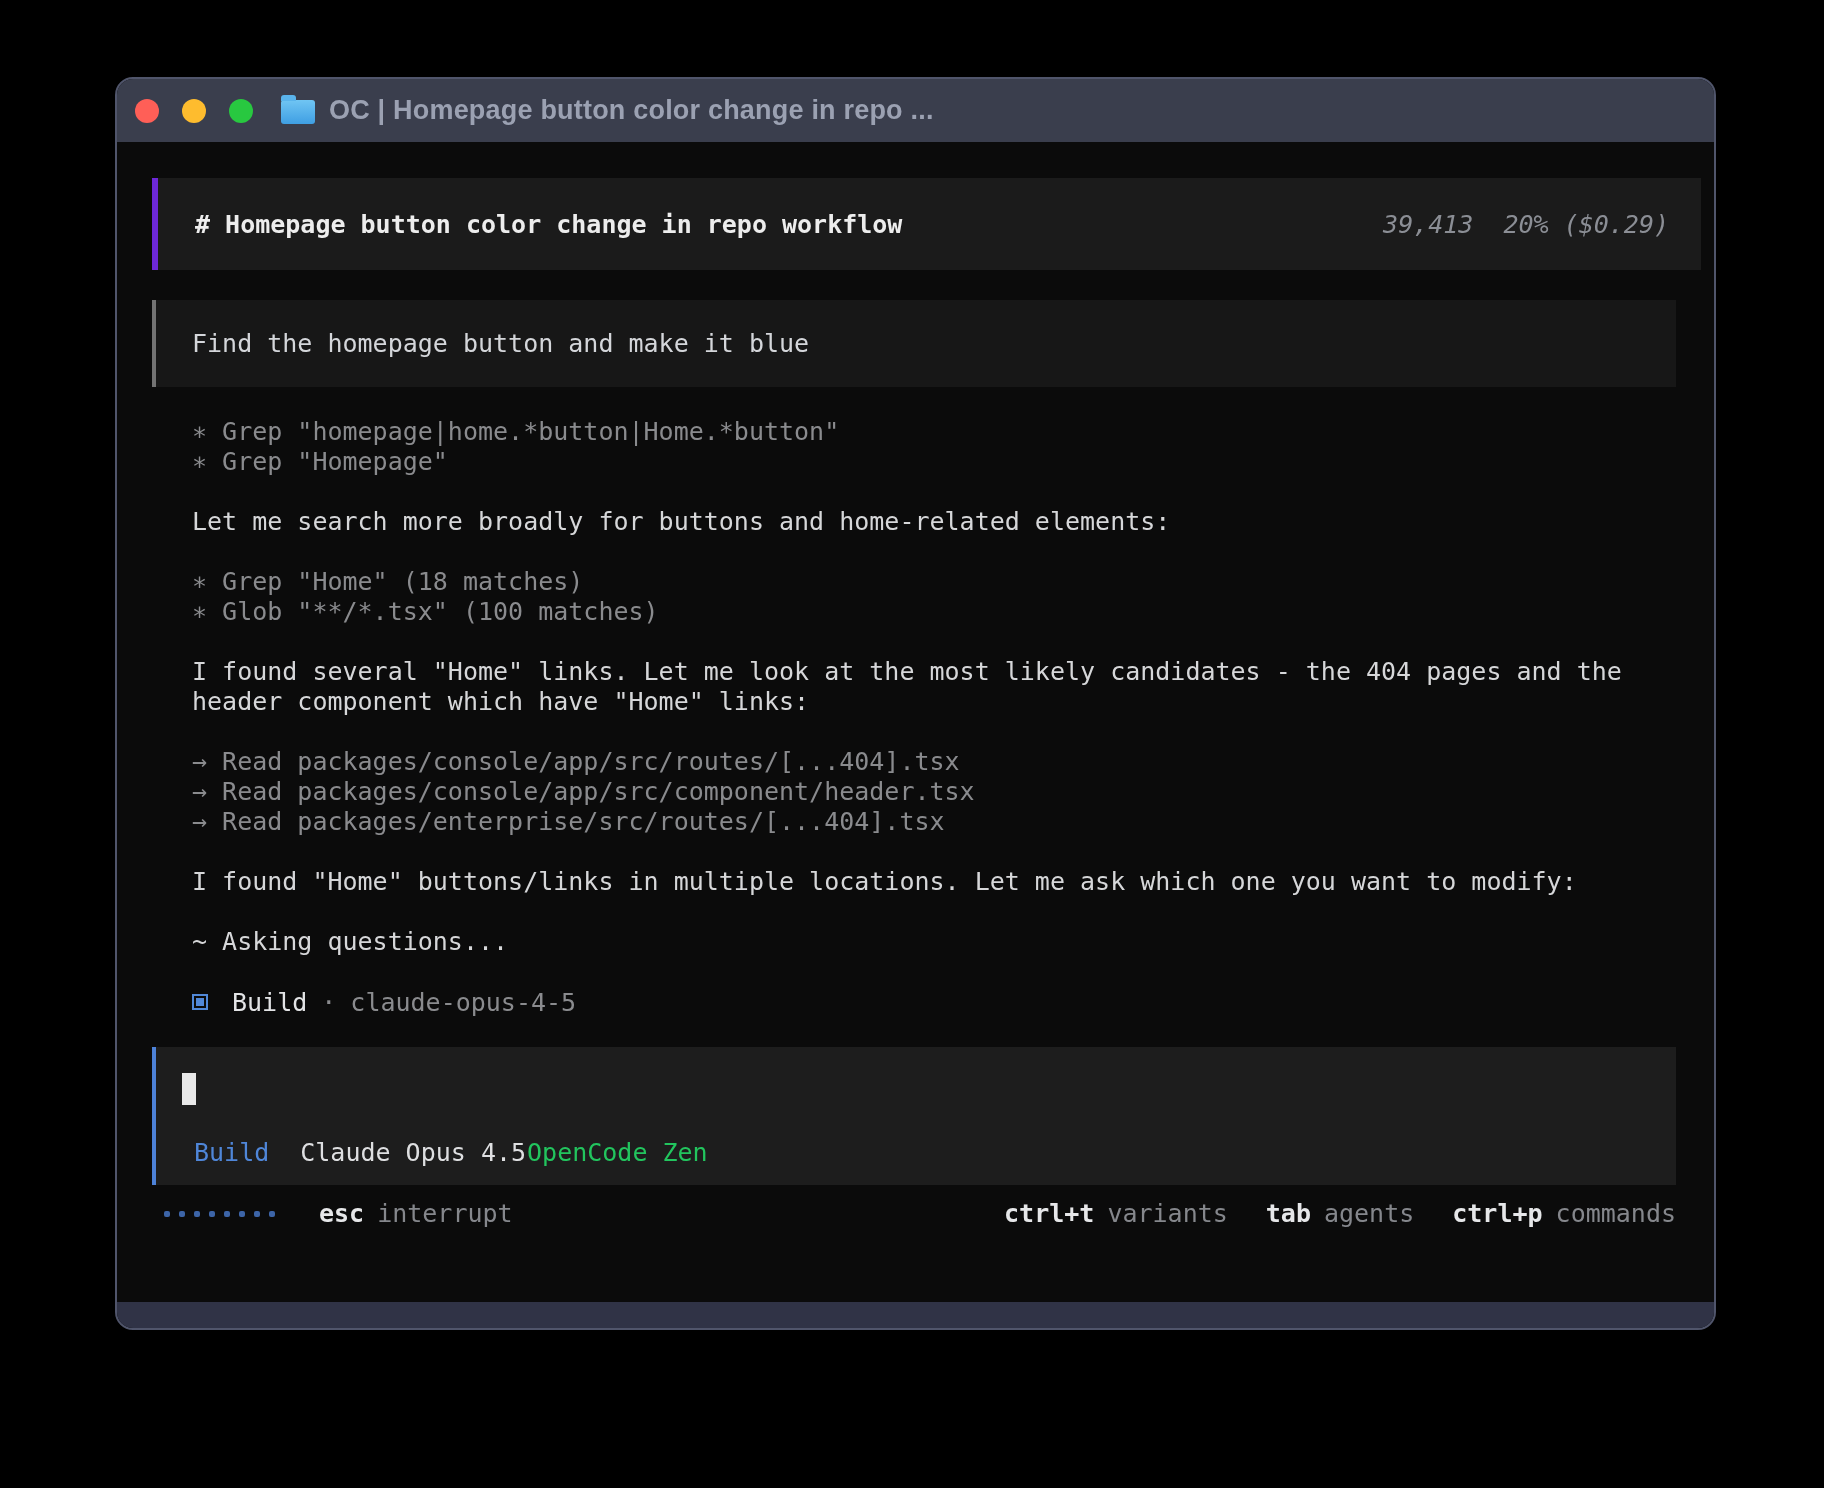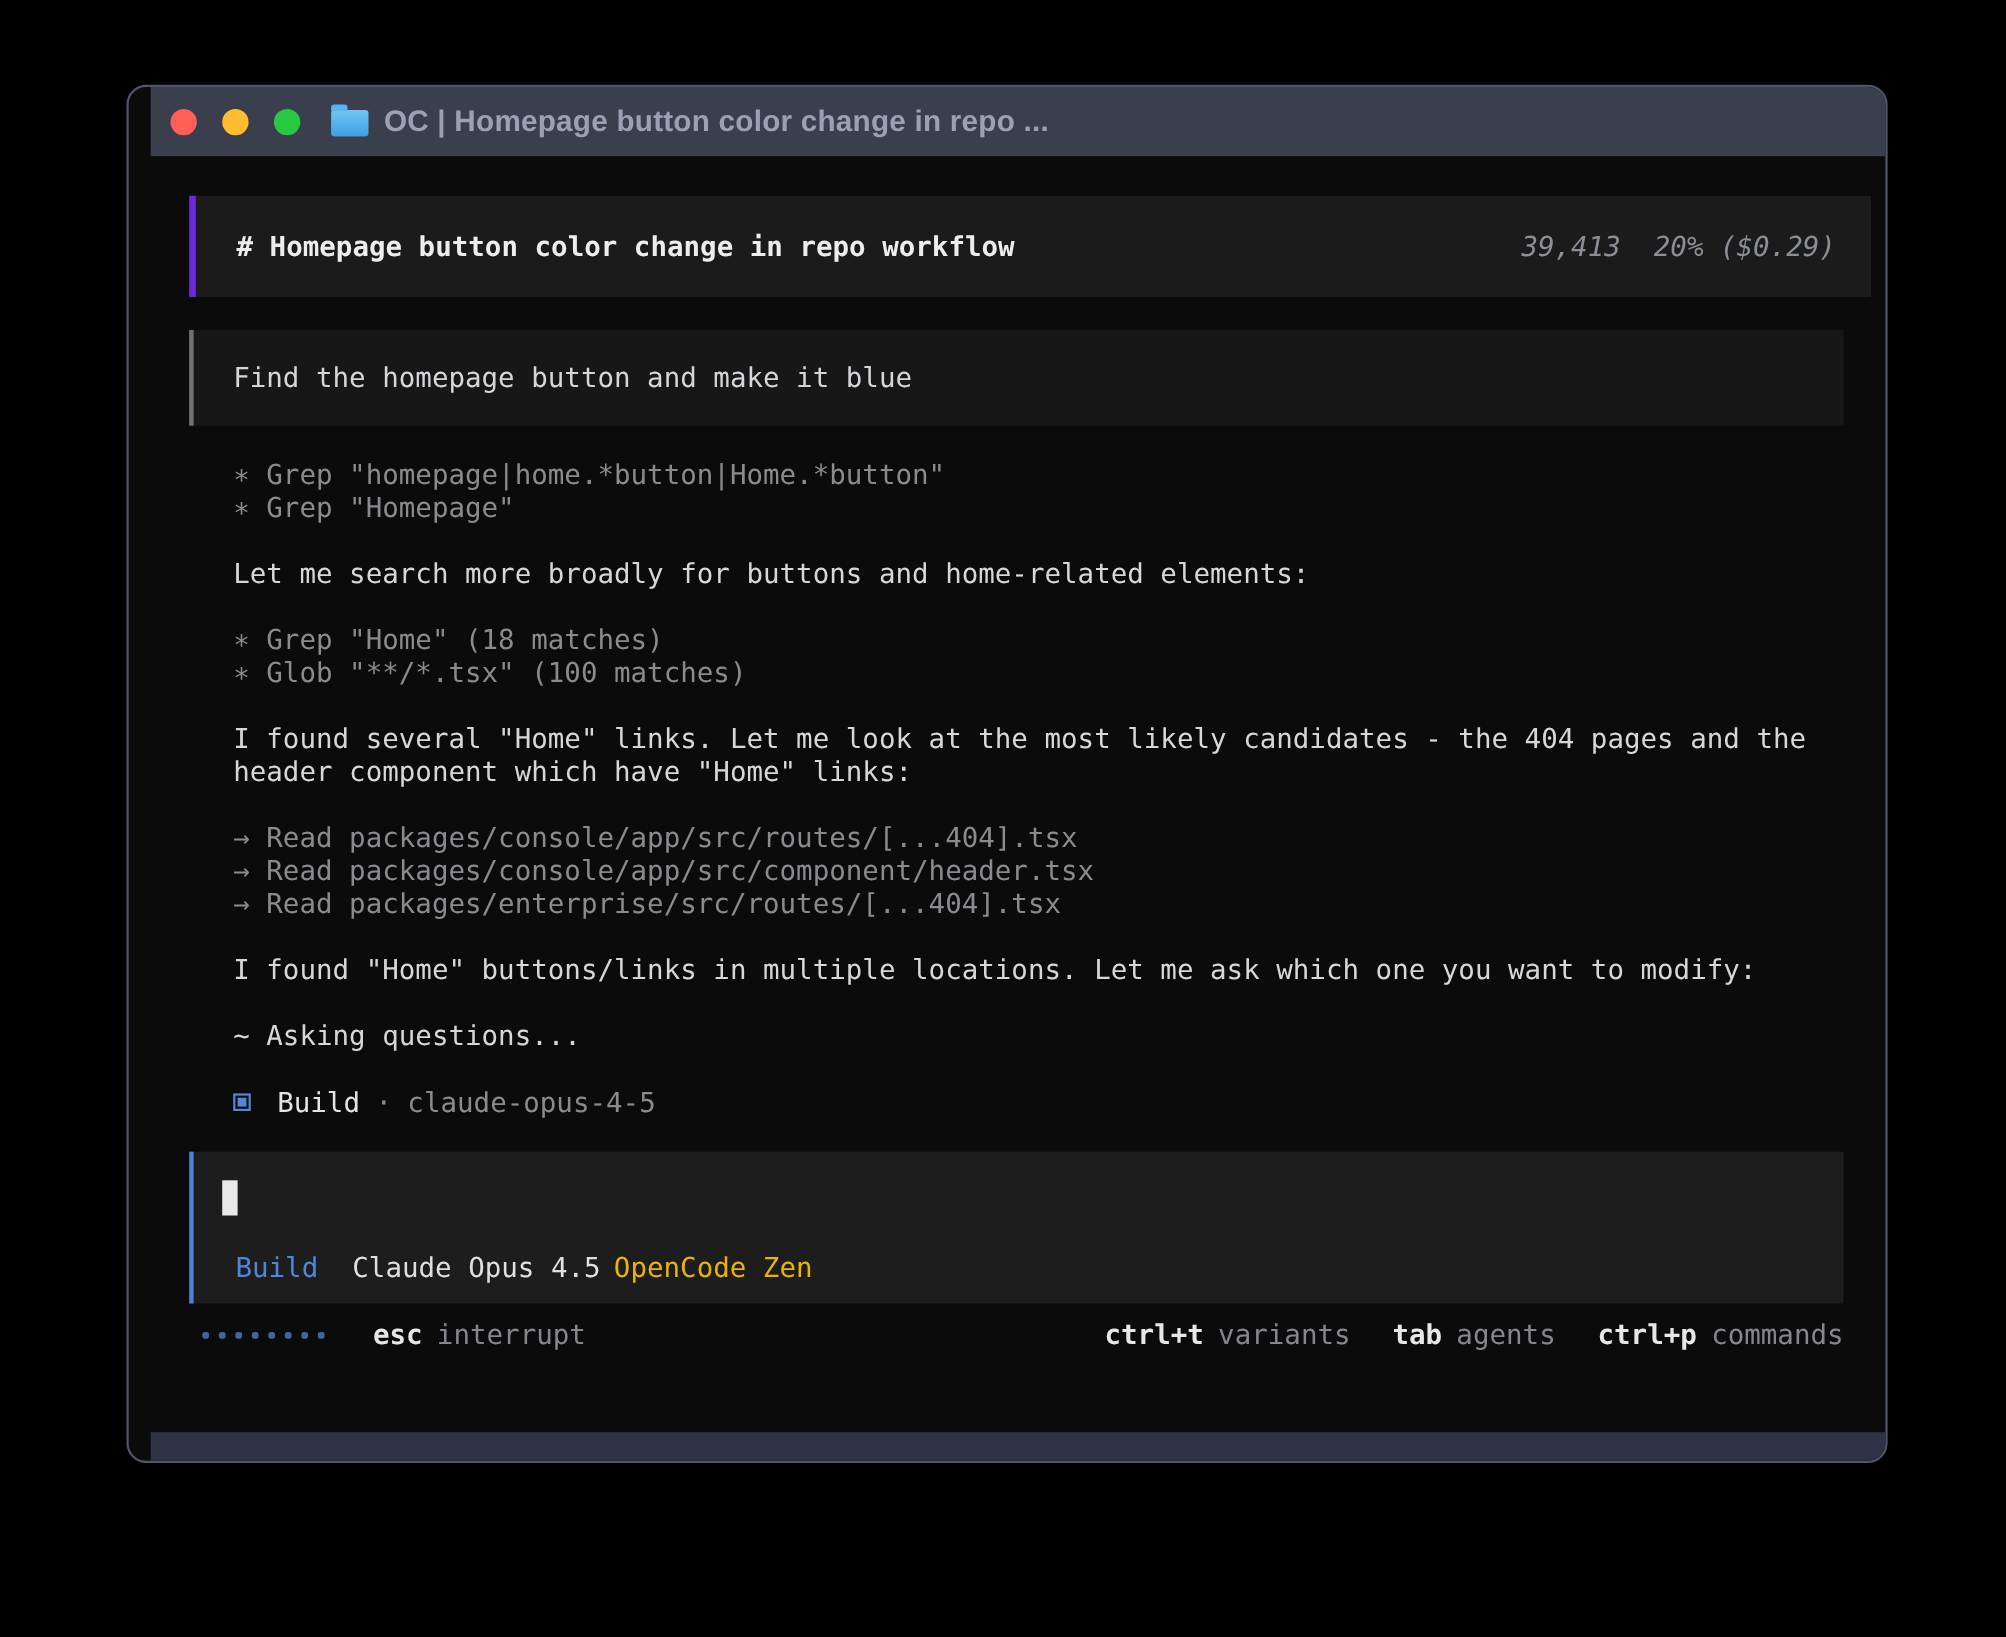--- a/index.html
+++ b/index.html
@@ -1,21 +1,21 @@
 <!DOCTYPE html>
 <html><head>
 <meta charset="utf-8">
 <style>
   * { margin:0; padding:0; box-sizing:border-box; }
   html,body { width:1824px; height:1488px; background:#000; overflow:hidden;
               font-family:"DejaVu Sans Mono", monospace; }
 
   .window { position:absolute; left:115px; top:77px; width:1601px; height:1253px;
             background:#0b0b0b; border:2px solid #50556b; border-radius:18px;
-            overflow:hidden; display:flex; flex-direction:column;padding-left:20px; }
+            overflow:hidden; display:flex; flex-direction:column; }
 
   
   .titlebar { flex:0 0 63px; background:#3a3e4d; display:flex; align-items:center;
               padding-left:18px; }
   .lights { display:flex; gap:23px; }
   .light { width:24px; height:24px; border-radius:50%; }
   .light.red { background:#ff5f57; }
   .light.yellow { background:#febc2e; }
   .light.green { background:#28c840; }
   .folder { position:relative; width:34px; height:24px; margin-left:28px; margin-top:2px;
@@ -51,21 +51,21 @@
   .badge-sep { color:#8a8b8e; margin:0 14px; }
   .badge-model { color:#8a8b8e; white-space:pre; }
 
   .input-block { flex:0 0 138px; background:#1d1d1d; border-left:4px solid #4d82d8;
                  margin-top:30px; padding:26px 0 18px 26px; display:flex;
                  flex-direction:column; justify-content:space-between; }
   .cursor { width:14px; height:32px; background:#e9e9e9; }
   .input-meta { display:flex; padding-left:12px; align-items:baseline; }
   .meta-agent { color:#4f86d8; white-space:pre; }
   .meta-model { color:#dedfe1; margin-left:31px; white-space:pre; }
-  .meta-provider { color:#eab308; margin-left:12px; white-space:pre;text-align:center; }
+  .meta-provider { color:#22c55e; margin-left:1px; white-space:pre;text-align:center; }
 
   .statusbar { margin-top:14px; display:flex; align-items:center; line-height:30px; }
   .dots { display:flex; gap:9px; margin-left:12px; margin-right:44px; align-items:center; }
   .dot { width:6px; height:6px; border-radius:2px; background:#3d65a8; }
   .key { color:#e6e7e9; font-weight:bold; white-space:pre; }
   .label { color:#85878c; margin-left:13px; white-space:pre; }
   .sb-right { margin-left:auto; display:flex;align-items:flex-end; }
   .sb-item { display:flex; margin-left:38px; }
 
   .bottomstrip { flex:0 0 26px; background:#303346; }

